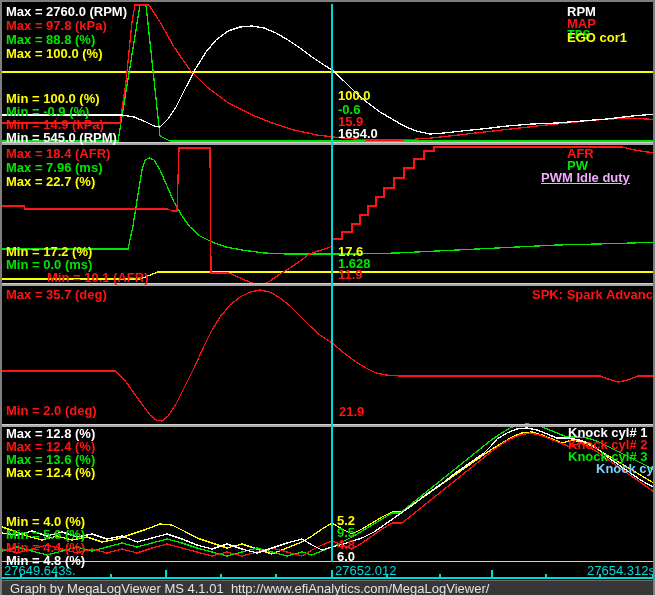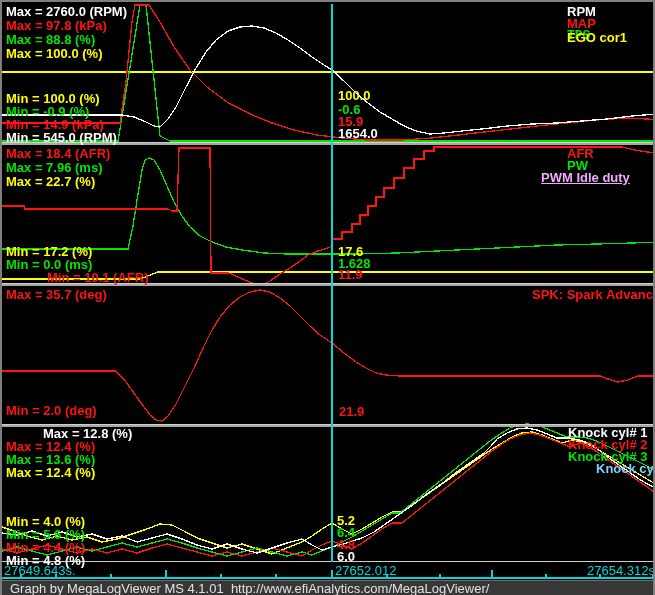--- a/index.html
+++ b/index.html
@@ -70,34 +70,34 @@
         <div class="lbl" style="left: 565px; top: 145px; color: rgb(255, 20, 20);">AFR</div>
         <div class="lbl" style="left: 565px; top: 157px; color: rgb(0, 230, 0);">PW</div>
         <div class="lbl" style="left: 539px; top: 169px; color: #f0abfc; text-decoration: underline;">PWM Idle duty</div>
         <div class="cv" style="left: 336px; top: 243px; color: rgb(255, 255, 0);">17.6</div>
         <div class="cv" style="left: 336px; top: 255px; color: rgb(0, 230, 0);">1.628</div>
         <div class="cv" style="left: 336px; top: 266px; color: rgb(255, 20, 20);">11.9</div>
         <div class="lbl" style="left: 4px; top: 286px; color: rgb(255, 20, 20);">Max = 35.7 (deg)</div>
         <div class="lbl" style="left: 4px; top: 402px; color: rgb(255, 20, 20);">Min = 2.0 (deg)</div>
         <div class="lbl" style="left: 530px; top: 286px; color: rgb(255, 20, 20);">SPK: Spark Advance</div>
         <div class="cv" style="left: 337px; top: 403px; color: rgb(255, 20, 20);">21.9</div>
-        <div class="lbl" style="left: 4px; top: 425px; color: rgb(255, 255, 255); margin-left: 37px;">Max = 12.8 (%)</div>
+        <div class="lbl" style="left: 4px; top: 425px; color: rgb(255, 255, 255);">Max = 12.8 (%)</div>
         <div class="lbl" style="left: 4px; top: 438px; color: rgb(255, 20, 20);">Max = 12.4 (%)</div>
         <div class="lbl" style="left: 4px; top: 451px; color: rgb(0, 230, 0);">Max = 13.6 (%)</div>
         <div class="lbl" style="left: 4px; top: 464px; color: rgb(255, 255, 0);">Max = 12.4 (%)</div>
         <div class="lbl" style="left: 4px; top: 513px; color: rgb(255, 255, 0);">Min = 4.0 (%)</div>
         <div class="lbl" style="left: 4px; top: 526px; color: rgb(0, 230, 0);">Min = 5.6 (%)</div>
         <div class="lbl" style="left: 4px; top: 539px; color: rgb(255, 20, 20);">Min = 4.4 (%)</div>
         <div class="lbl" style="left: 4px; top: 552px; color: rgb(255, 255, 255);">Min = 4.8 (%)</div>
         <div class="lbl" style="left: 566px; top: 424px; color: rgb(255, 255, 255);">Knock cyl# 1</div>
         <div class="lbl" style="left: 566px; top: 436px; color: rgb(255, 20, 20);">Knock cyl# 2</div>
         <div class="lbl" style="left: 566px; top: 448px; color: rgb(0, 230, 0);">Knock cyl# 3</div>
         <div class="lbl" style="left: 594px; top: 460px; color: #7dd3fc;">Knock cyl# 4</div>
         <div class="cv" style="left: 335px; top: 512px; color: rgb(255, 255, 0);">5.2</div>
-        <div class="cv" style="left: 335px; top: 524px; color: rgb(0, 230, 0);">6.4</div>
+        <div class="cv" style="left: 335px; top: 524px; color: rgb(0, 230, 0);">9.5</div>
         <div class="cv" style="left: 335px; top: 536px; color: rgb(255, 20, 20);">4.8</div>
         <div class="cv" style="left: 335px; top: 548px; color: rgb(255, 255, 255);">6.0</div>
       </div>
     <div id="dividers-layer">
         <div class="divider" style="top: 140px;"></div>
         <div class="divider" style="top: 281px;"></div>
         <div class="divider" style="top: 422px;"></div>
         <div class="divider" style="top: 559px;"></div>
       </div>
   </div>

